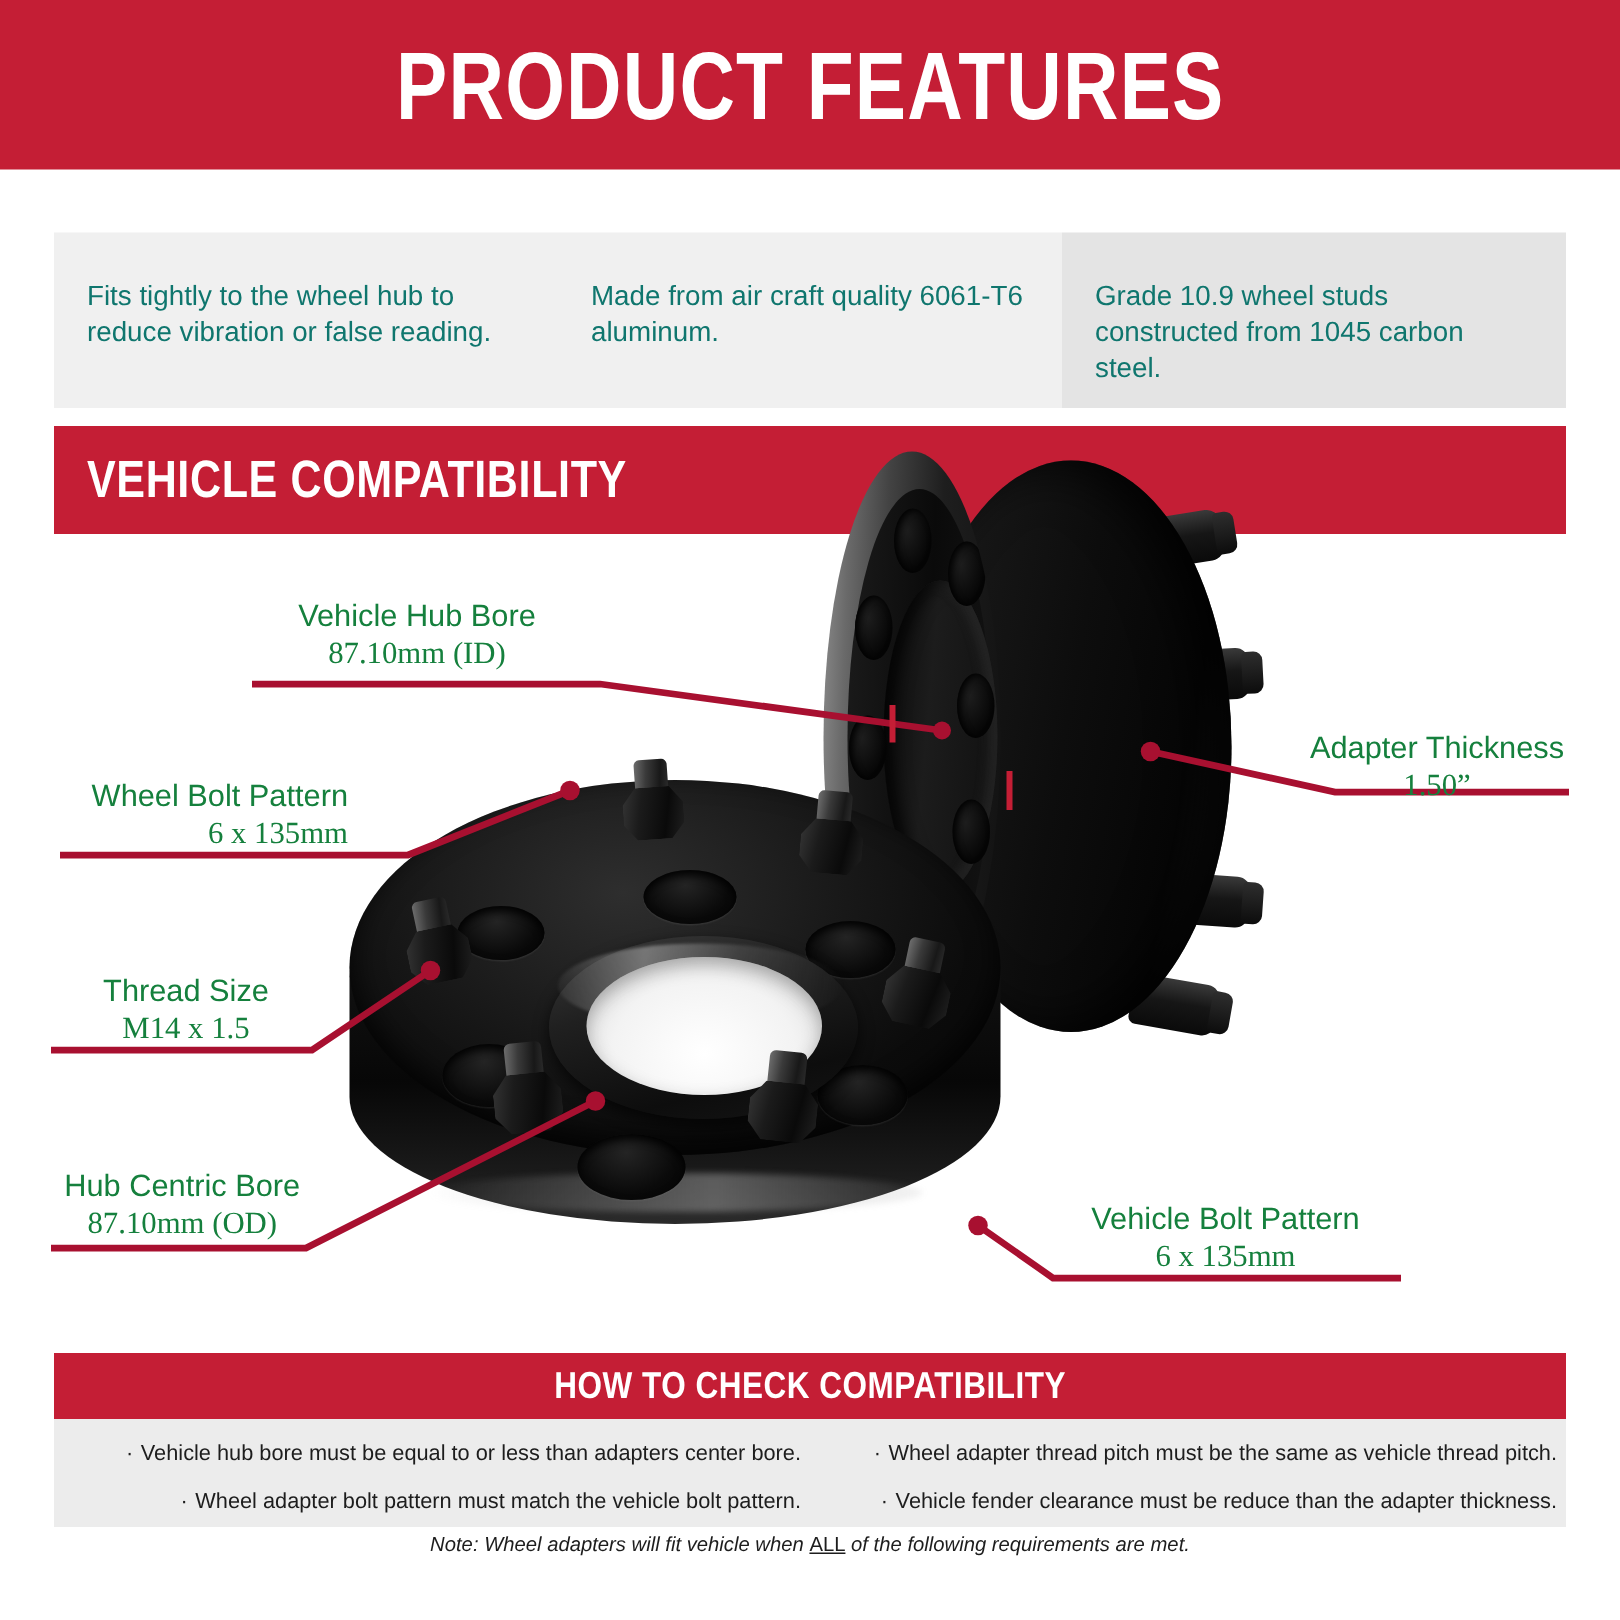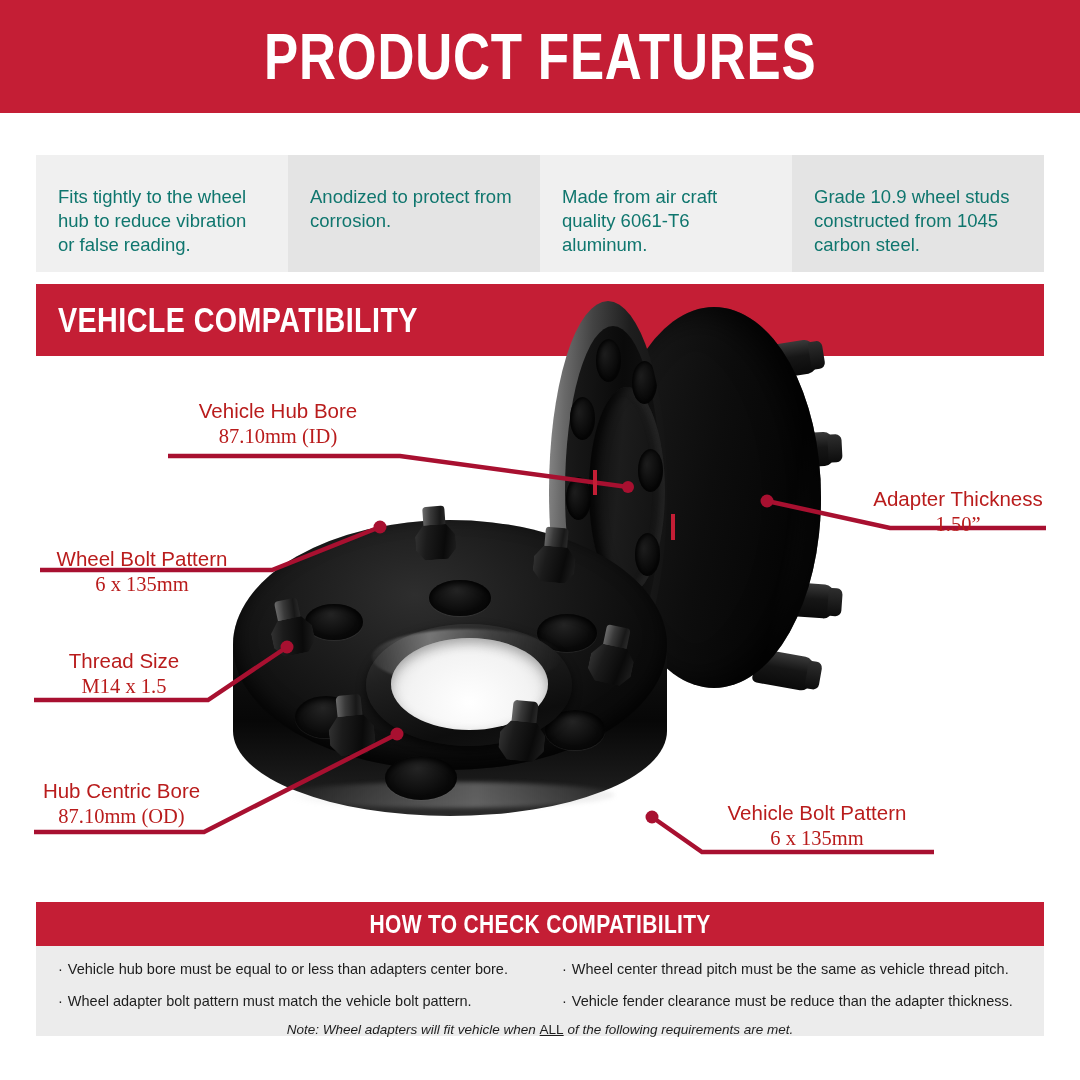--- a/index.html
+++ b/index.html
@@ -201,21 +201,21 @@
   
   .callout-svg{
     position:absolute; left:0; top:0; width:1080px; height:1080px;
     pointer-events:none;
   }
 
   
   .callout-label{
     position:absolute;
     font-size:20.5px;
-    color:#b91c1c;
+    color:#15803d;
     line-height:1.26;
     white-space:nowrap;
   }
   .callout-label .l2{ display:block;font-family:Liberation Serif, serif; }
 
   
   .how-banner{
     position:absolute; left:36px; top:902px; width:1008px; height:44px;
     background:#C41E35;
     display:flex; align-items:center; justify-content:center;
@@ -226,23 +226,24 @@
     font-weight:700;
     font-size:25px;
     letter-spacing:0.4px;
     transform:scaleX(0.84);
     white-space:nowrap;
     line-height:1;
   }
 
   
   .req-panel{
-    position:absolute; left:36px; top:946px; width:1008px; height:90px;
+    position:absolute; left:36px; top:946px; width:1008px; height:72px;
     background:#ECECEC;
     display:flex;
+    text-align:right;
   }
   .req-col{
     flex:1 1 0;
     padding:14px 6px 0 22px;
   }
   .req-item{
     font-size:14.5px;
     color:#1d1d1d;
     line-height:1.25;
     margin-bottom:14px;
@@ -262,21 +263,20 @@
 </style>
 </head>
 <body>
 
 <div class="header-bar">
   <div class="header-title">PRODUCT FEATURES</div>
 </div>
 
 <div class="feature-strip">
   <div class="feature-cell odd"><span>Fits tightly to the wheel hub to reduce vibration or false reading.</span></div>
-  <div class="feature-cell even"><span>Anodized to protect from corrosion.</span></div>
   <div class="feature-cell odd"><span>Made from air craft quality 6061-T6 aluminum.</span></div>
   <div class="feature-cell even"><span>Grade 10.9 wheel studs constructed from 1045 carbon steel.</span></div>
 </div>
 
 <div class="vc-banner">
   <div class="vc-title">VEHICLE COMPATIBILITY</div>
 </div>
 
 <div class="stage">
 
@@ -369,21 +369,21 @@
     <line x1="595" y1="470" x2="595" y2="495"></line>
     <line x1="673" y1="514" x2="673" y2="540"></line>
   </g>
 </svg>
 
 <div class="callout-label" style="left:190px; top:398px; text-align:center; width:176px;">
   <span>Vehicle Hub Bore</span>
   <span class="l2">87.10mm (ID)</span>
 </div>
 
-<div class="callout-label" style="left:52px; top:546px; text-align:center; width:180px;">
+<div class="callout-label" style="left:52px; top:518px; text-align:right; width:180px;">
   <span>Wheel Bolt Pattern</span>
   <span class="l2">6 x 135mm</span>
 </div>
 
 <div class="callout-label" style="left:54px; top:648px; text-align:center; width:140px;">
   <span>Thread Size</span>
   <span class="l2">M14 x 1.5</span>
 </div>
 
 <div class="callout-label" style="left:34px; top:778px; text-align:center; width:175px;">
@@ -409,21 +409,21 @@
   <div class="req-col">
     <div class="req-item">
       <span class="dot">·</span><span>Vehicle hub bore must be equal to or less than adapters center bore.</span>
     </div>
     <div class="req-item">
       <span class="dot">·</span><span>Wheel adapter bolt pattern must match the vehicle bolt pattern.</span>
     </div>
   </div>
   <div class="req-col">
     <div class="req-item">
-      <span class="dot">·</span><span>Wheel center thread pitch must be the same as vehicle thread pitch.</span>
+      <span class="dot">·</span><span>Wheel adapter thread pitch must be the same as vehicle thread pitch.</span>
     </div>
     <div class="req-item">
       <span class="dot">·</span><span>Vehicle fender clearance must be reduce than the adapter thickness.</span>
     </div>
   </div>
 </div>
 
 <div class="footer-note">
   <span>Note: Wheel adapters will fit vehicle when </span><b>ALL</b><span> of the following requirements are met.</span>
 </div>

